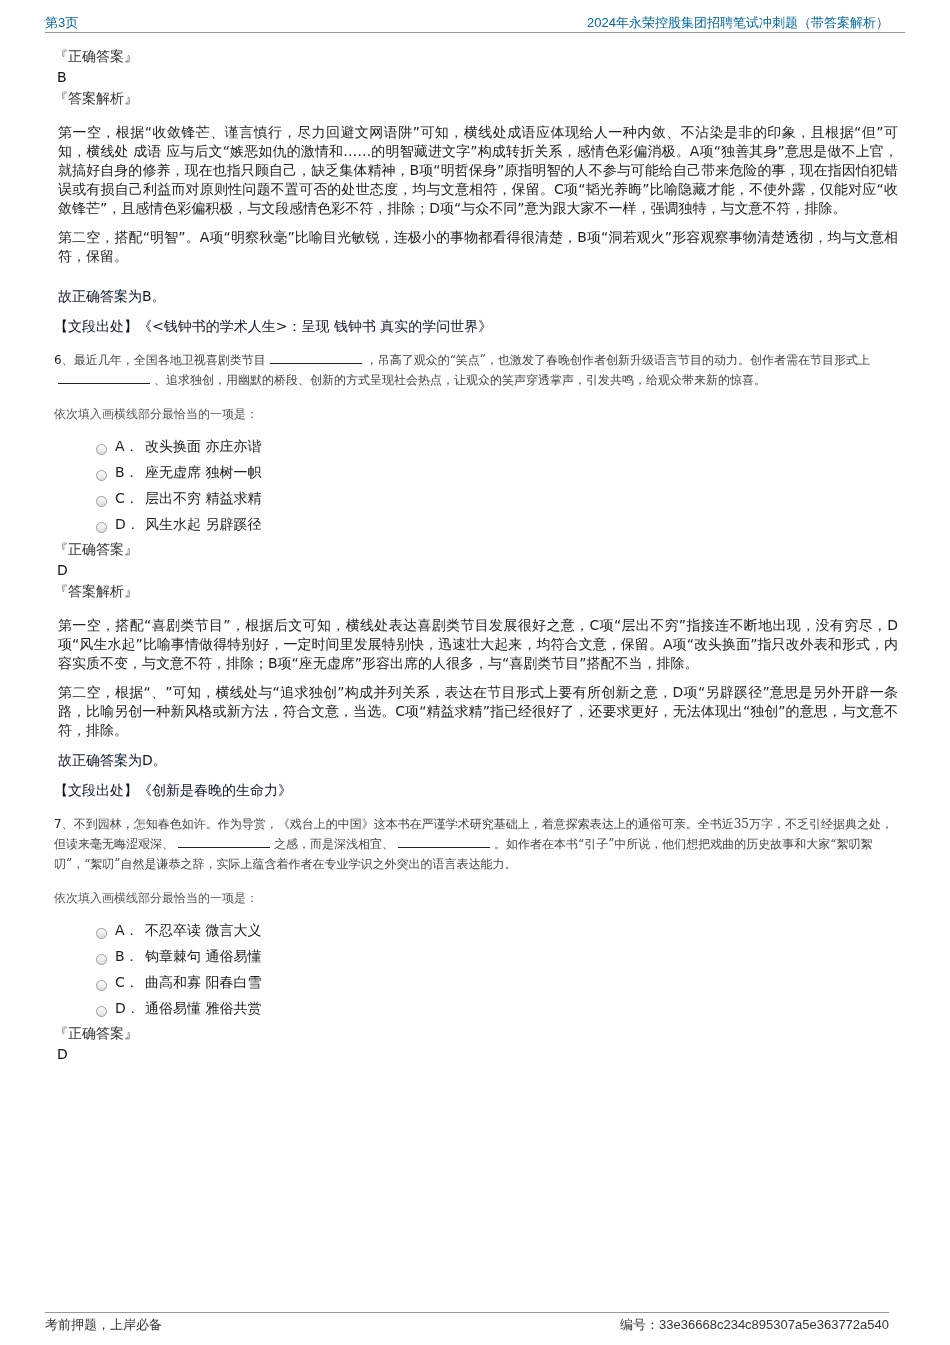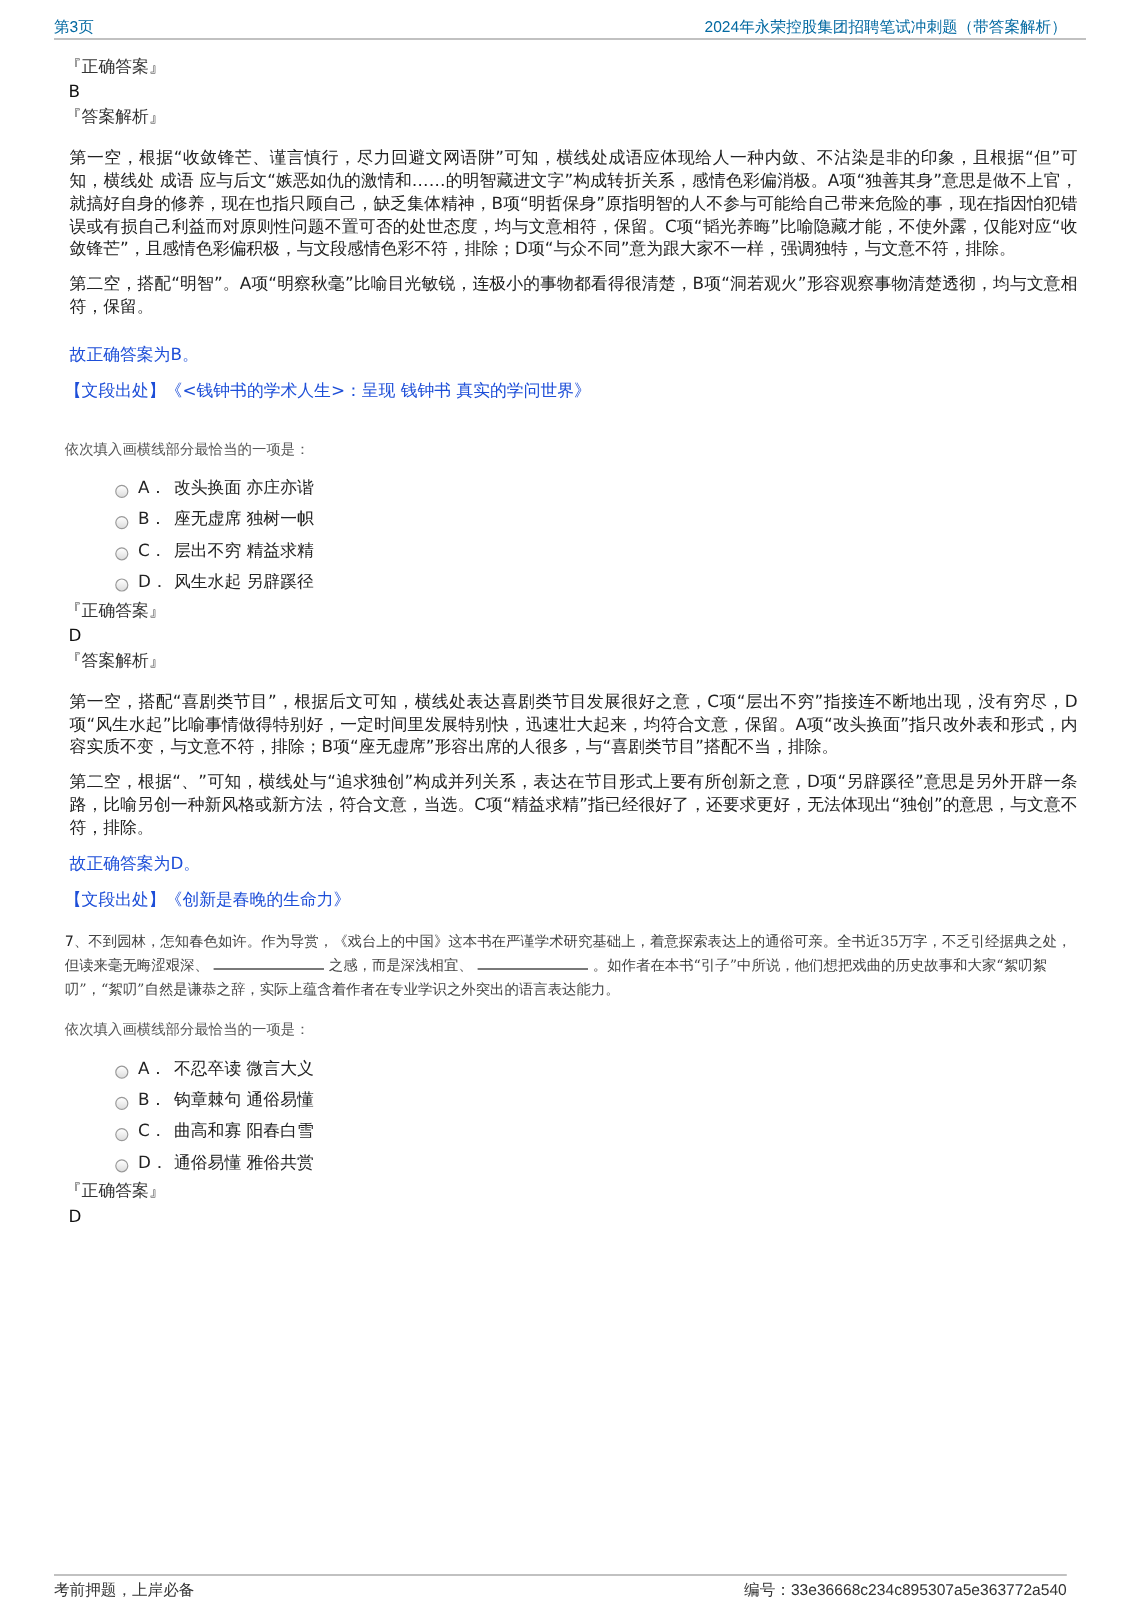--- a/index.html
+++ b/index.html
@@ -22,21 +22,21 @@
     font-family: "Liberation Sans", sans-serif;
   }
   .footer .left { position: absolute; left: 0; top: 3px; }
   .footer .right { position: absolute; right: 0; top: 3px; }
   .content { position: absolute; left: 58px; top: 45px; width: 840px; }
   .label { font-size: 14px; color: #333; line-height: 22px; margin-left: -4px; }
   .answer { font-size: 14px; color: #111; line-height: 20px; margin-left: -1px; }
   .para { font-size: 14px; line-height: 19px; color: #222; margin: 0; text-align: justify; }
   .gap-s { height: 10px; }
   .gap-m { height: 14px; }
-  .source { font-size: 14px; line-height: 20px; color: #1d4ed8; }
+  .source { font-size: 14px; line-height: 20px; color: #0f172a; }
   .question { font-size: 12px; line-height: 20px; color: #444; margin-left: -4px; font-family: "DejaVu Serif", serif; }
   .question .num { font-family: "DejaVu Sans", sans-serif; color: #222; }
   .blank { display: inline-block; width: 92px; border-bottom: 1px solid #222; height: 12px; vertical-align: baseline; margin: 0 4px; }
   .prompt { font-size: 12px; line-height: 20px; color: #555; margin-left: -4px; font-family: "DejaVu Serif", serif; }
   .options { margin-left: 38px; }
   .option { display: flex; align-items: center; height: 26px; font-size: 14px; color: #222; }
   .radio {
     width: 9px; height: 9px; border-radius: 50%;
     border: 1px solid #999; background: linear-gradient(#fff, #ddd);
     margin-right: 8px; margin-top: 5px;
@@ -61,20 +61,23 @@
   <p class="para">第一空，根据“收敛锋芒、谨言慎行，尽力回避文网语阱”可知，横线处成语应体现给人一种内敛、不沾染是非的印象，且根据“但”可知，横线处 成语 应与后文“嫉恶如仇的激情和……的明智藏进文字”构成转折关系，感情色彩偏消极。A项“独善其身”意思是做不上官，就搞好自身的修养，现在也指只顾自己，缺乏集体精神，B项“明哲保身”原指明智的人不参与可能给自己带来危险的事，现在指因怕犯错误或有损自己利益而对原则性问题不置可否的处世态度，均与文意相符，保留。C项“韬光养晦”比喻隐藏才能，不使外露，仅能对应“收敛锋芒”，且感情色彩偏积极，与文段感情色彩不符，排除；D项“与众不同”意为跟大家不一样，强调独特，与文意不符，排除。</p>
   <div class="gap-s"></div>
   <p class="para">第二空，搭配“明智”。A项“明察秋毫”比喻目光敏锐，连极小的事物都看得很清楚，B项“洞若观火”形容观察事物清楚透彻，均与文意相符，保留。</p>
   <div class="gap-s"></div>
   <div class="gap-s"></div>
   <div class="source">故正确答案为B。</div>
   <div class="gap-s"></div>
   <div class="source" style="margin-left:-4px">【文段出处】《&lt;钱钟书的学术人生&gt;：呈现 钱钟书 真实的学问世界》</div>
   <div class="gap-m"></div>
 
+  <div class="question">
+    <span class="num">6</span><span>、最近几年，全国各地卫视喜剧类节目</span><span class="blank"></span><span>，吊高了观众的“笑点”，也激发了春晚创作者创新升级语言节目的动力。创作者需在节目形式上</span><span class="blank"></span><span>、追求独创，用幽默的桥段、创新的方式呈现社会热点，让观众的笑声穿透掌声，引发共鸣，给观众带来新的惊喜。</span>
+  </div>
   <div class="gap-m"></div>
   <div class="prompt">依次填入画横线部分最恰当的一项是：</div>
   <div class="gap-s"></div>
   <div class="options">
     <div class="option">
       <span class="radio"></span>
       <span class="opt-letter">A．</span>
       <span class="opt-text">改头换面 亦庄亦谐</span>
     </div>
     <div class="option">

